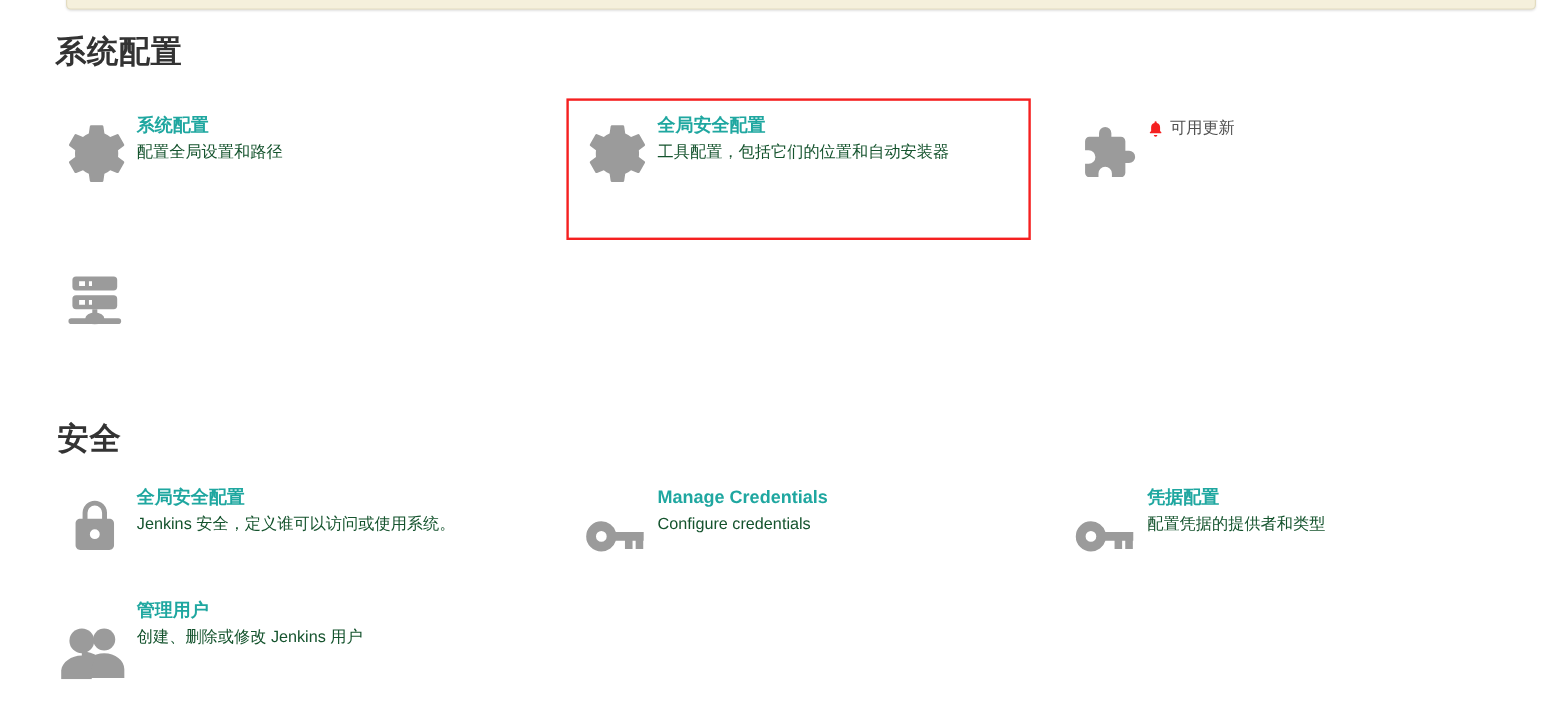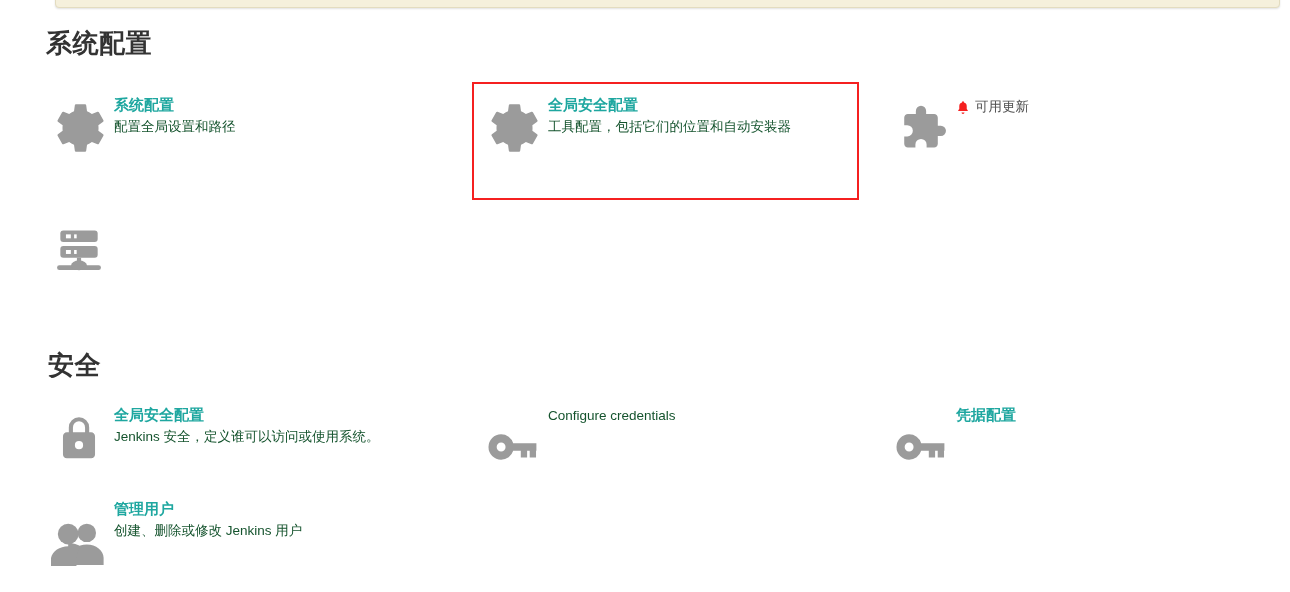--- a/index.html
+++ b/index.html
@@ -198,30 +198,32 @@
     <a class="card-title" href="#">全局安全配置</a>
     <span class="card-desc">Jenkins 安全，定义谁可以访问或使用系统。</span>
   </div>
 
   <div class="card col2 row-sec-a">
     <span class="icon-slot" style="align-items:center; padding-top:8px;">
       <svg width="52" height="40" viewBox="0 0 28 16" fill="#9b9b9b" aria-hidden="true">
         <path d="M7.6 1.2a6.8 6.8 0 1 0 0 13.6 6.8 6.8 0 0 0 6.5-4.8h4.1v3.6h3.4V10h1.4v3.6h3.4V10h0.2V6h-12.5A6.8 6.8 0 0 0 7.6 1.2zm0 4.4a2.4 2.4 0 1 1 0 4.8 2.4 2.4 0 0 1 0-4.8z"></path>
       </svg>
     </span>
+    <a class="card-title" href="#">Manage Credentials</a>
     <span class="card-desc">Configure credentials</span>
   </div>
 
   <div class="card col3 row-sec-a">
     <span class="icon-slot" style="align-items:center; padding-top:8px;">
       <svg width="52" height="40" viewBox="0 0 28 16" fill="#9b9b9b" aria-hidden="true">
         <path d="M7.6 1.2a6.8 6.8 0 1 0 0 13.6 6.8 6.8 0 0 0 6.5-4.8h4.1v3.6h3.4V10h1.4v3.6h3.4V10h0.2V6h-12.5A6.8 6.8 0 0 0 7.6 1.2zm0 4.4a2.4 2.4 0 1 1 0 4.8 2.4 2.4 0 0 1 0-4.8z"></path>
       </svg>
     </span>
     <a class="card-title" href="#">凭据配置</a>
+    <span class="card-desc">配置凭据的提供者和类型</span>
   </div>
 
   <div class="card col1 row-sec-b">
     <span class="icon-slot" style="align-items:center; padding-top:10px;">
       <svg width="56" height="46" viewBox="0 0 24 20" fill="#9b9b9b" aria-hidden="true">
         <circle cx="15.4" cy="5.6" r="4"></circle>
         <path d="M15.4 10.6c-4 0-7.3 2.6-7.3 5.8v3.2h14.6v-3.2c0-3.2-3.3-5.8-7.3-5.8z"></path>
         <circle cx="7.3" cy="6.1" r="4.5"></circle>
         <path d="M7.3 11.4c-4.2 0-7.6 2.8-7.6 6.2v2.4h11.2v-3.6c0-1.8.9-3.5 2.3-4.7a11 11 0 0 0-5.9-1.7z"></path>
       </svg>

